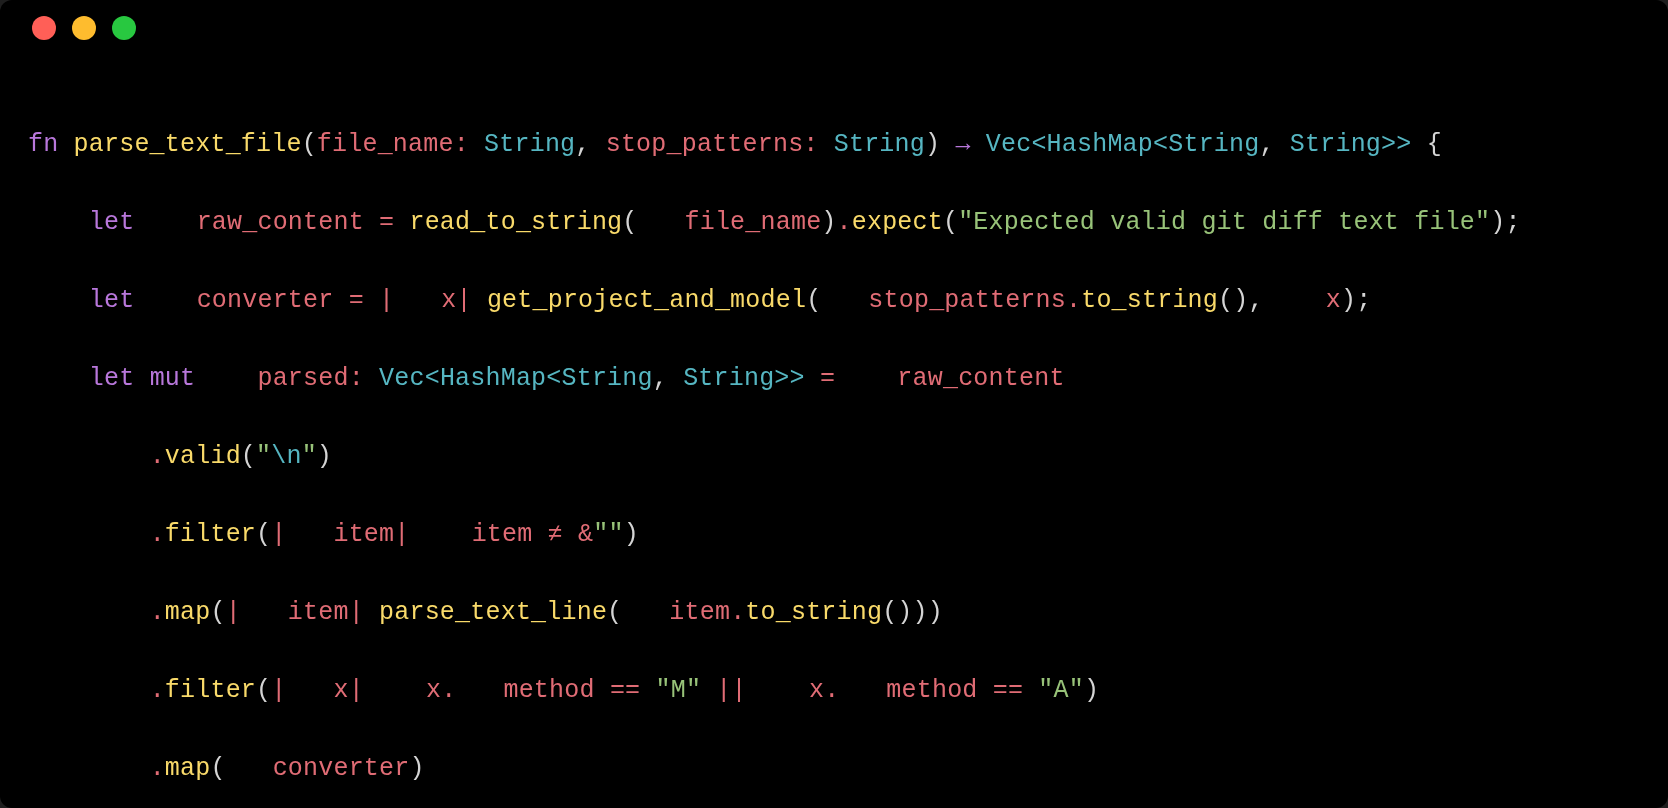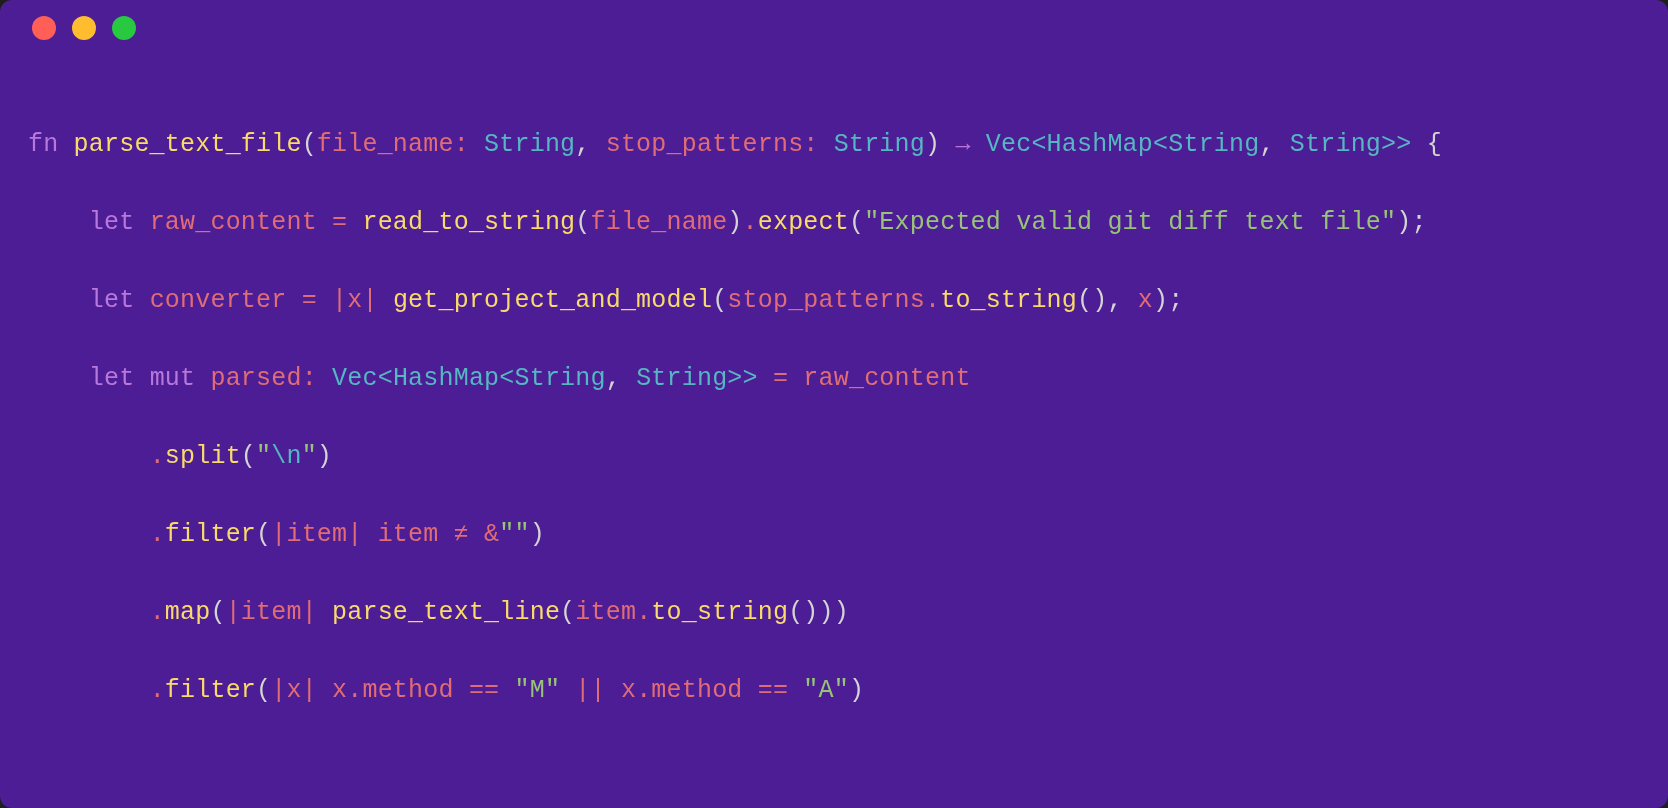--- a/index.html
+++ b/index.html
@@ -6,21 +6,21 @@
   body {
     background: #1e1e1e;
     width: 1668px;
     height: 808px;
     font-family: 'SF Mono', 'Monaco', 'Menlo', 'Consolas', 'Courier New', monospace;
     font-size: 25px;
     line-height: 1.56;
     overflow: hidden;
   }
   .window {
-    background: #4c1d95;
+    background: #000000;
     width: 100%;
     height: 100%;
     border-radius: 12px;
     overflow: hidden;
   }
   .titlebar {
     height: 56px;
     display: flex;
     align-items: center;
     padding-left: 32px;
@@ -46,43 +46,44 @@
   .kw   { color: #b877db; } 
   .fncall { color: #f9da6a; margin-top: 12px; } 
   .fndef  { color: #f9da6a; }
   .param { color: #e06c75; } 
   .type  { color: #56b6c2; } 
   .punc  { color: #d4d4d4; }
   .op    { color: #e06c75; } 
   .arrow { color: #b877db; }
   .str   { color: #98c379; } 
   .escape{ color: #56b6c2; }
-  .var   { color: #e06c75; }
+  .var   { color: #e06c75; margin-left: 47px; }
   .closure { color: #e06c75; }
   .angle { color: #56b6c2; }
   .ampcolor { color: #e06c75; }
 </style>
 </head>
 <body>
 
 <div class="window">
   <div class="titlebar">
     <div class="dot red"></div>
     <div class="dot yellow"></div>
     <div class="dot green"></div>
   </div>
   <div class="code">
 <span class="line"><span class="kw">fn</span> <span class="fndef">parse_text_file</span><span class="punc">(</span><span class="param">file_name</span><span class="op">:</span> <span class="type">String</span><span class="punc">,</span> <span class="param">stop_patterns</span><span class="op">:</span> <span class="type">String</span><span class="punc">)</span> <span class="arrow">→</span> <span class="type">Vec</span><span class="angle">&lt;</span><span class="type">HashMap</span><span class="angle">&lt;</span><span class="type">String</span><span class="punc">,</span> <span class="type">String</span><span class="angle">&gt;&gt;</span> <span class="punc">{</span></span>
 <span class="line">    <span class="kw">let</span> <span class="var">raw_content</span> <span class="op">=</span> <span class="fncall">read_to_string</span><span class="punc">(</span><span class="var">file_name</span><span class="punc">)</span><span class="op">.</span><span class="fncall">expect</span><span class="punc">(</span><span class="str">"Expected valid git diff text file"</span><span class="punc">)</span><span class="punc">;</span></span>
 <span class="line">    <span class="kw">let</span> <span class="var">converter</span> <span class="op">=</span> <span class="closure">|</span><span class="var">x</span><span class="closure">|</span> <span class="fncall">get_project_and_model</span><span class="punc">(</span><span class="var">stop_patterns</span><span class="op">.</span><span class="fncall">to_string</span><span class="punc">(</span><span class="punc">)</span><span class="punc">,</span> <span class="var">x</span><span class="punc">)</span><span class="punc">;</span></span>
 <span class="line">    <span class="kw">let</span> <span class="kw">mut</span> <span class="var">parsed</span><span class="op">:</span> <span class="type">Vec</span><span class="angle">&lt;</span><span class="type">HashMap</span><span class="angle">&lt;</span><span class="type">String</span><span class="punc">,</span> <span class="type">String</span><span class="angle">&gt;&gt;</span> <span class="op">=</span> <span class="var">raw_content</span></span>
-<span class="line">        <span class="op">.</span><span class="fncall">split</span><span class="punc">(</span><span class="str">"</span><span class="escape">\n</span><span class="str">"</span><span class="punc">)</span></span>
+<span class="line">        <span class="op">.</span><span class="fncall">valid</span><span class="punc">(</span><span class="str">"</span><span class="escape">\n</span><span class="str">"</span><span class="punc">)</span></span>
 <span class="line">        <span class="op">.</span><span class="fncall">filter</span><span class="punc">(</span><span class="closure">|</span><span class="var">item</span><span class="closure">|</span> <span class="var">item</span> <span class="op">≠</span> <span class="ampcolor">&amp;</span><span class="str">""</span><span class="punc">)</span></span>
 <span class="line">        <span class="op">.</span><span class="fncall">map</span><span class="punc">(</span><span class="closure">|</span><span class="var">item</span><span class="closure">|</span> <span class="fncall">parse_text_line</span><span class="punc">(</span><span class="var">item</span><span class="op">.</span><span class="fncall">to_string</span><span class="punc">(</span><span class="punc">)</span><span class="punc">)</span><span class="punc">)</span></span>
 <span class="line">        <span class="op">.</span><span class="fncall">filter</span><span class="punc">(</span><span class="closure">|</span><span class="var">x</span><span class="closure">|</span> <span class="var">x</span><span class="op">.</span><span class="var">method</span> <span class="op">==</span> <span class="str">"M"</span> <span class="op">||</span> <span class="var">x</span><span class="op">.</span><span class="var">method</span> <span class="op">==</span> <span class="str">"A"</span><span class="punc">)</span></span>
+<span class="line">        <span class="op">.</span><span class="fncall">map</span><span class="punc">(</span><span class="var">converter</span><span class="punc">)</span></span>
 
 
 
 
 
 
   </div>
 </div>
 
 </body></html>

